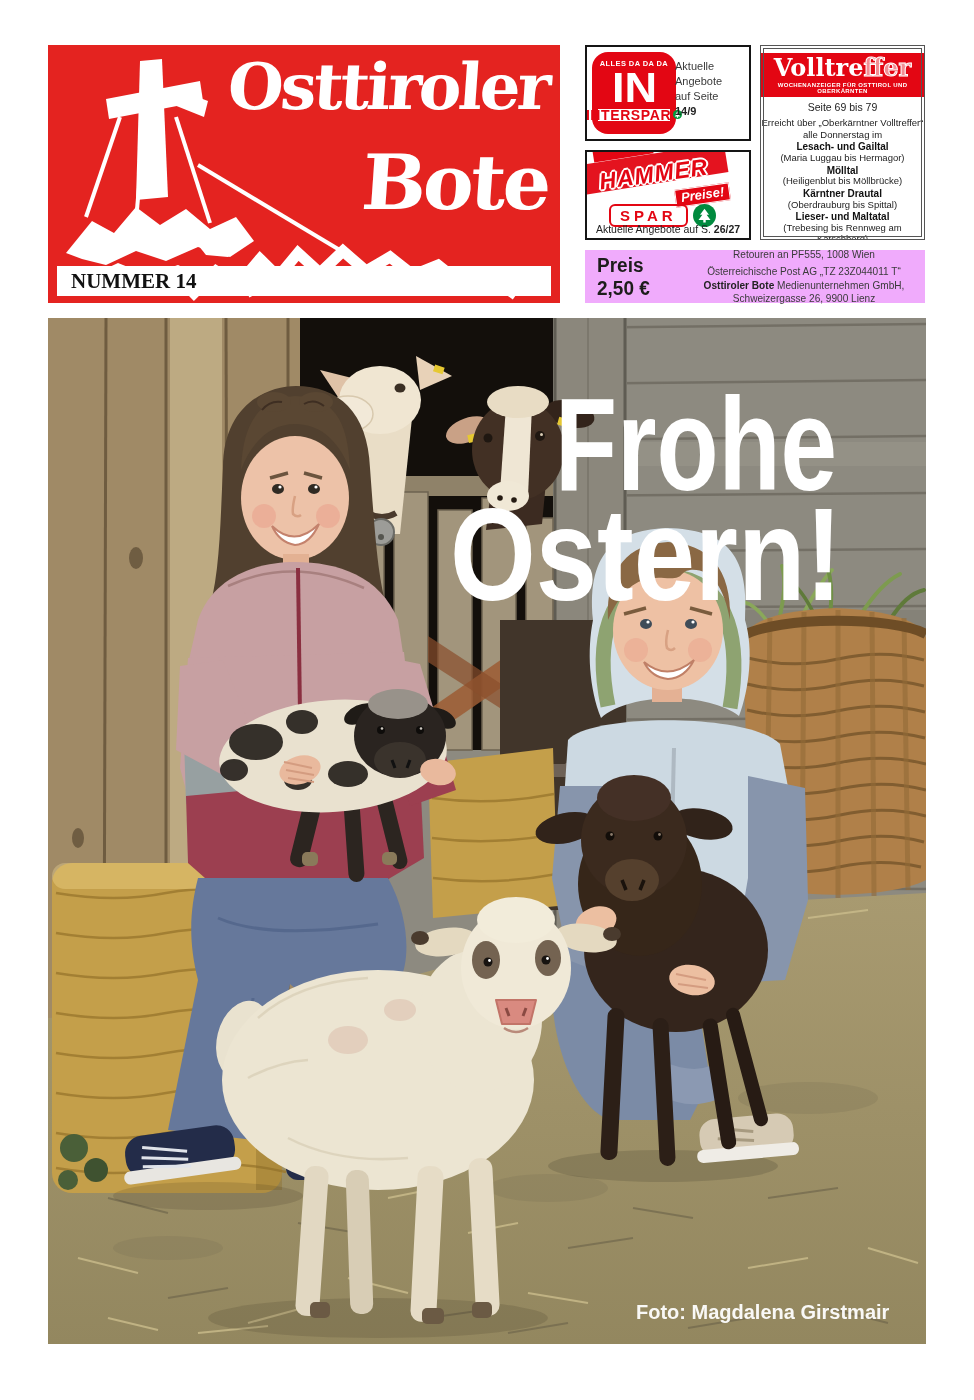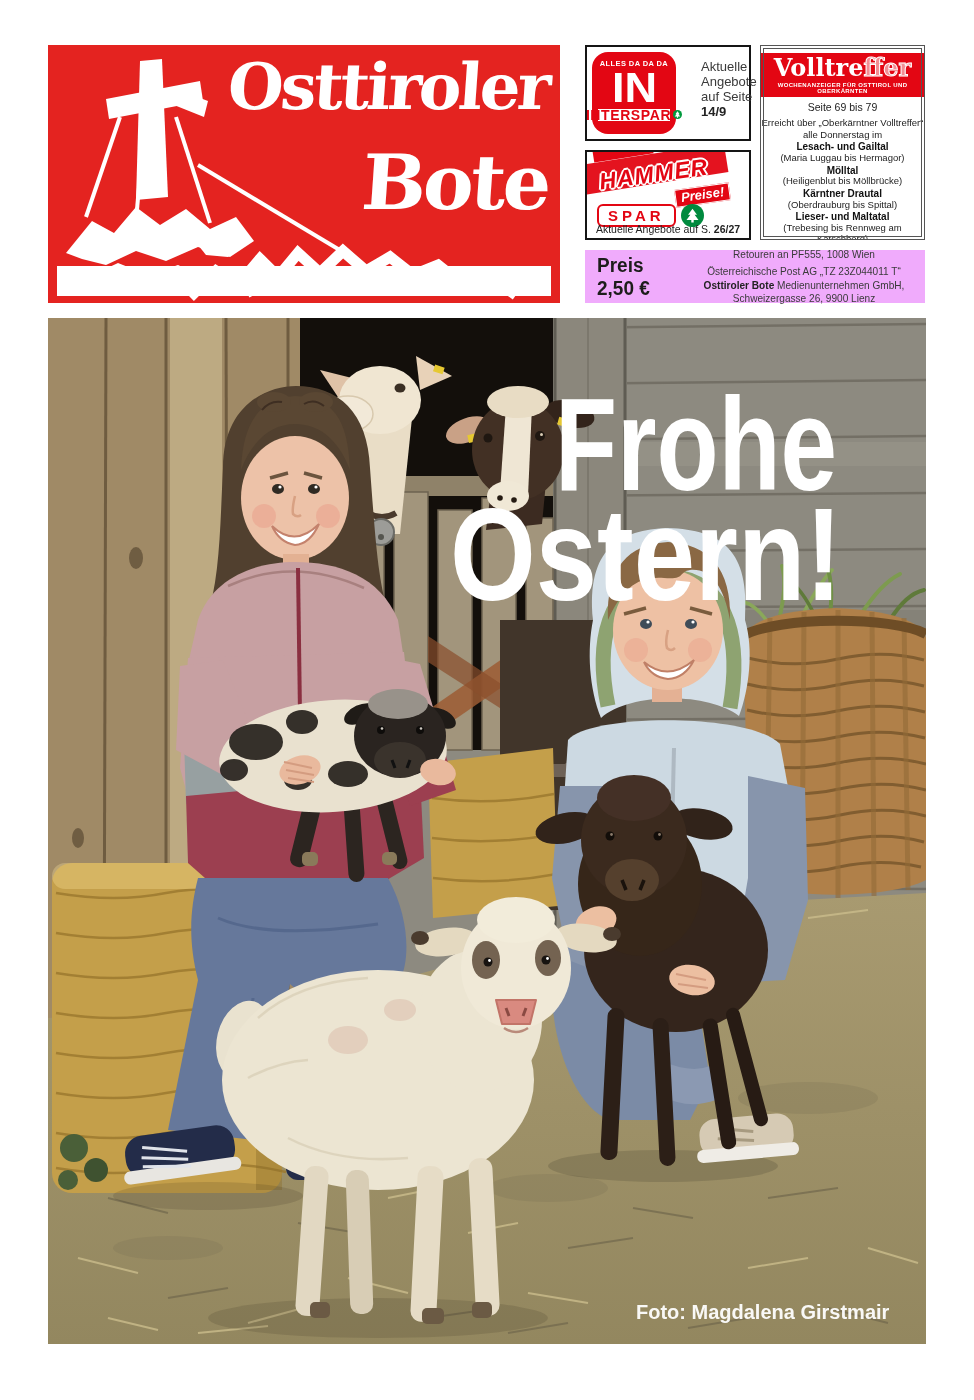--- a/index.html
+++ b/index.html
@@ -20,33 +20,33 @@
   
   .adbox{position:absolute;background:#fff;border:2px solid #151515;box-sizing:border-box;}
   #ad-interspar{left:585px;top:45px;width:166px;height:96px;}
   #in-logo{position:absolute;left:5px;top:5px;width:84px;height:82px;background:#e30613;border-radius:16px;
            display:flex;flex-direction:column;align-items:center;}
   #in-claim{color:#fff;font-weight:bold;font-size:7.5px;letter-spacing:.4px;margin-top:7px;}
   #in-big{color:#fff;font-weight:bold;font-size:43px;line-height:.92;transform:scaleX(1.05);}
   #in-bar{width:72px;height:12px;background:#fff;margin-top:1px;display:flex;align-items:center;justify-content:center;gap:2px;}
   #in-brand{color:#e30613;font-weight:bold;font-size:14px;letter-spacing:.6px;}
   .tree-dot{width:9px;height:9px;border-radius:50%;background:#009a3d;display:inline-flex;align-items:center;justify-content:center;flex:none;}
-  #in-note{position:absolute;left:114px;top:12px;font-size:13px;line-height:15px;color:#3a3a3a;}
+  #in-note{position:absolute;left:88px;top:12px;font-size:11px;line-height:15px;color:#3a3a3a;}
   #in-note .pg{font-weight:bold;color:#222;}
 
   #ad-spar{left:585px;top:150px;width:166px;height:90px;overflow:hidden;}
   #spar-band{position:absolute;left:-10px;top:2px;width:150px;height:30px;background:#e30613;
              transform:rotate(-9deg);opacity:.95;}
   #spar-band2{position:absolute;left:6px;top:-6px;width:60px;height:12px;background:#e30613;transform:rotate(-9deg);}
   #spar-hammer{position:absolute;left:12px;top:9px;transform:rotate(-8deg);font-size:23px;font-weight:bold;
     font-style:italic;letter-spacing:1px;color:#e30613;
     text-shadow:-1px -1px 0 #fff,1px -1px 0 #fff,-1px 1px 0 #fff,1px 1px 0 #fff,-2px 0 0 #fff,2px 0 0 #fff,0 -2px 0 #fff,0 2px 0 #fff;}
   #spar-preise{position:absolute;left:88px;top:34px;transform:rotate(-8deg);background:#e30613;color:#fff;
     font-size:13px;font-weight:bold;font-style:italic;padding:0 5px 1px;border:1.5px solid #fff;}
-  #spar-row{position:absolute;left:10px;top:52px;display:flex;align-items:center;gap:5px;}
+  #spar-row{position:absolute;left:22px;top:52px;display:flex;align-items:center;gap:5px;}
   #spar-pill{border:2.5px solid #e30613;border-radius:6px;padding:0 9px;font-size:15px;font-weight:bold;
     letter-spacing:4px;color:#e30613;line-height:19px;}
   .tree-big{width:23px;height:23px;border-radius:50%;background:#008a3e;display:flex;align-items:center;justify-content:center;flex:none;}
   #spar-note{position:absolute;left:0;right:0;bottom:3px;text-align:center;font-size:10.5px;color:#222;}
   #spar-note .pg{font-weight:bold;}
 
   #ad-voll{left:760px;top:45px;width:165px;height:195px;background:#fff;border:1px solid #555;
            outline:1px solid #555;outline-offset:-4px;box-sizing:border-box;text-align:center;overflow:hidden;}
   #voll-banner{margin:7px 0 3px;background:#e30613;padding:3px 2px 3px;}
   #voll-logo{color:#fff;font-family:"DejaVu Serif",serif;font-weight:bold;font-size:24px;line-height:1;}
@@ -92,20 +92,21 @@
         <polygon points="40,232 70,218 100,230 130,220 160,234 130,246 95,240 65,248"></polygon>
         <polygon points="150,200 175,188 196,200 180,212 158,210"></polygon>
       </g>
 
       <polyline points="142,252 168,226 190,240 212,214 230,232 250,208 272,228 295,206 318,226 342,212 365,230 390,220 415,240 440,230 468,250" fill="none" stroke="#fff" stroke-width="11" stroke-linejoin="miter"></polyline>
       <polyline points="200,250 225,236 250,246 275,234 300,246" fill="none" stroke="#fff" stroke-width="6"></polyline>
     </svg>
     <div class="mast-word" id="mast-w1">Osttiroler</div>
     <div class="mast-word" id="mast-w2">Bote</div>
     <div id="dateline">
+      <span>NUMMER 14</span>
     </div>
   </div>
 
   <div class="adbox" id="ad-interspar">
     <div id="in-logo">
       <div id="in-claim">ALLES DA DA DA</div>
       <div id="in-big">IN</div>
       <div id="in-bar">
         <span id="in-brand">INTERSPAR</span>
         <span class="tree-dot">

